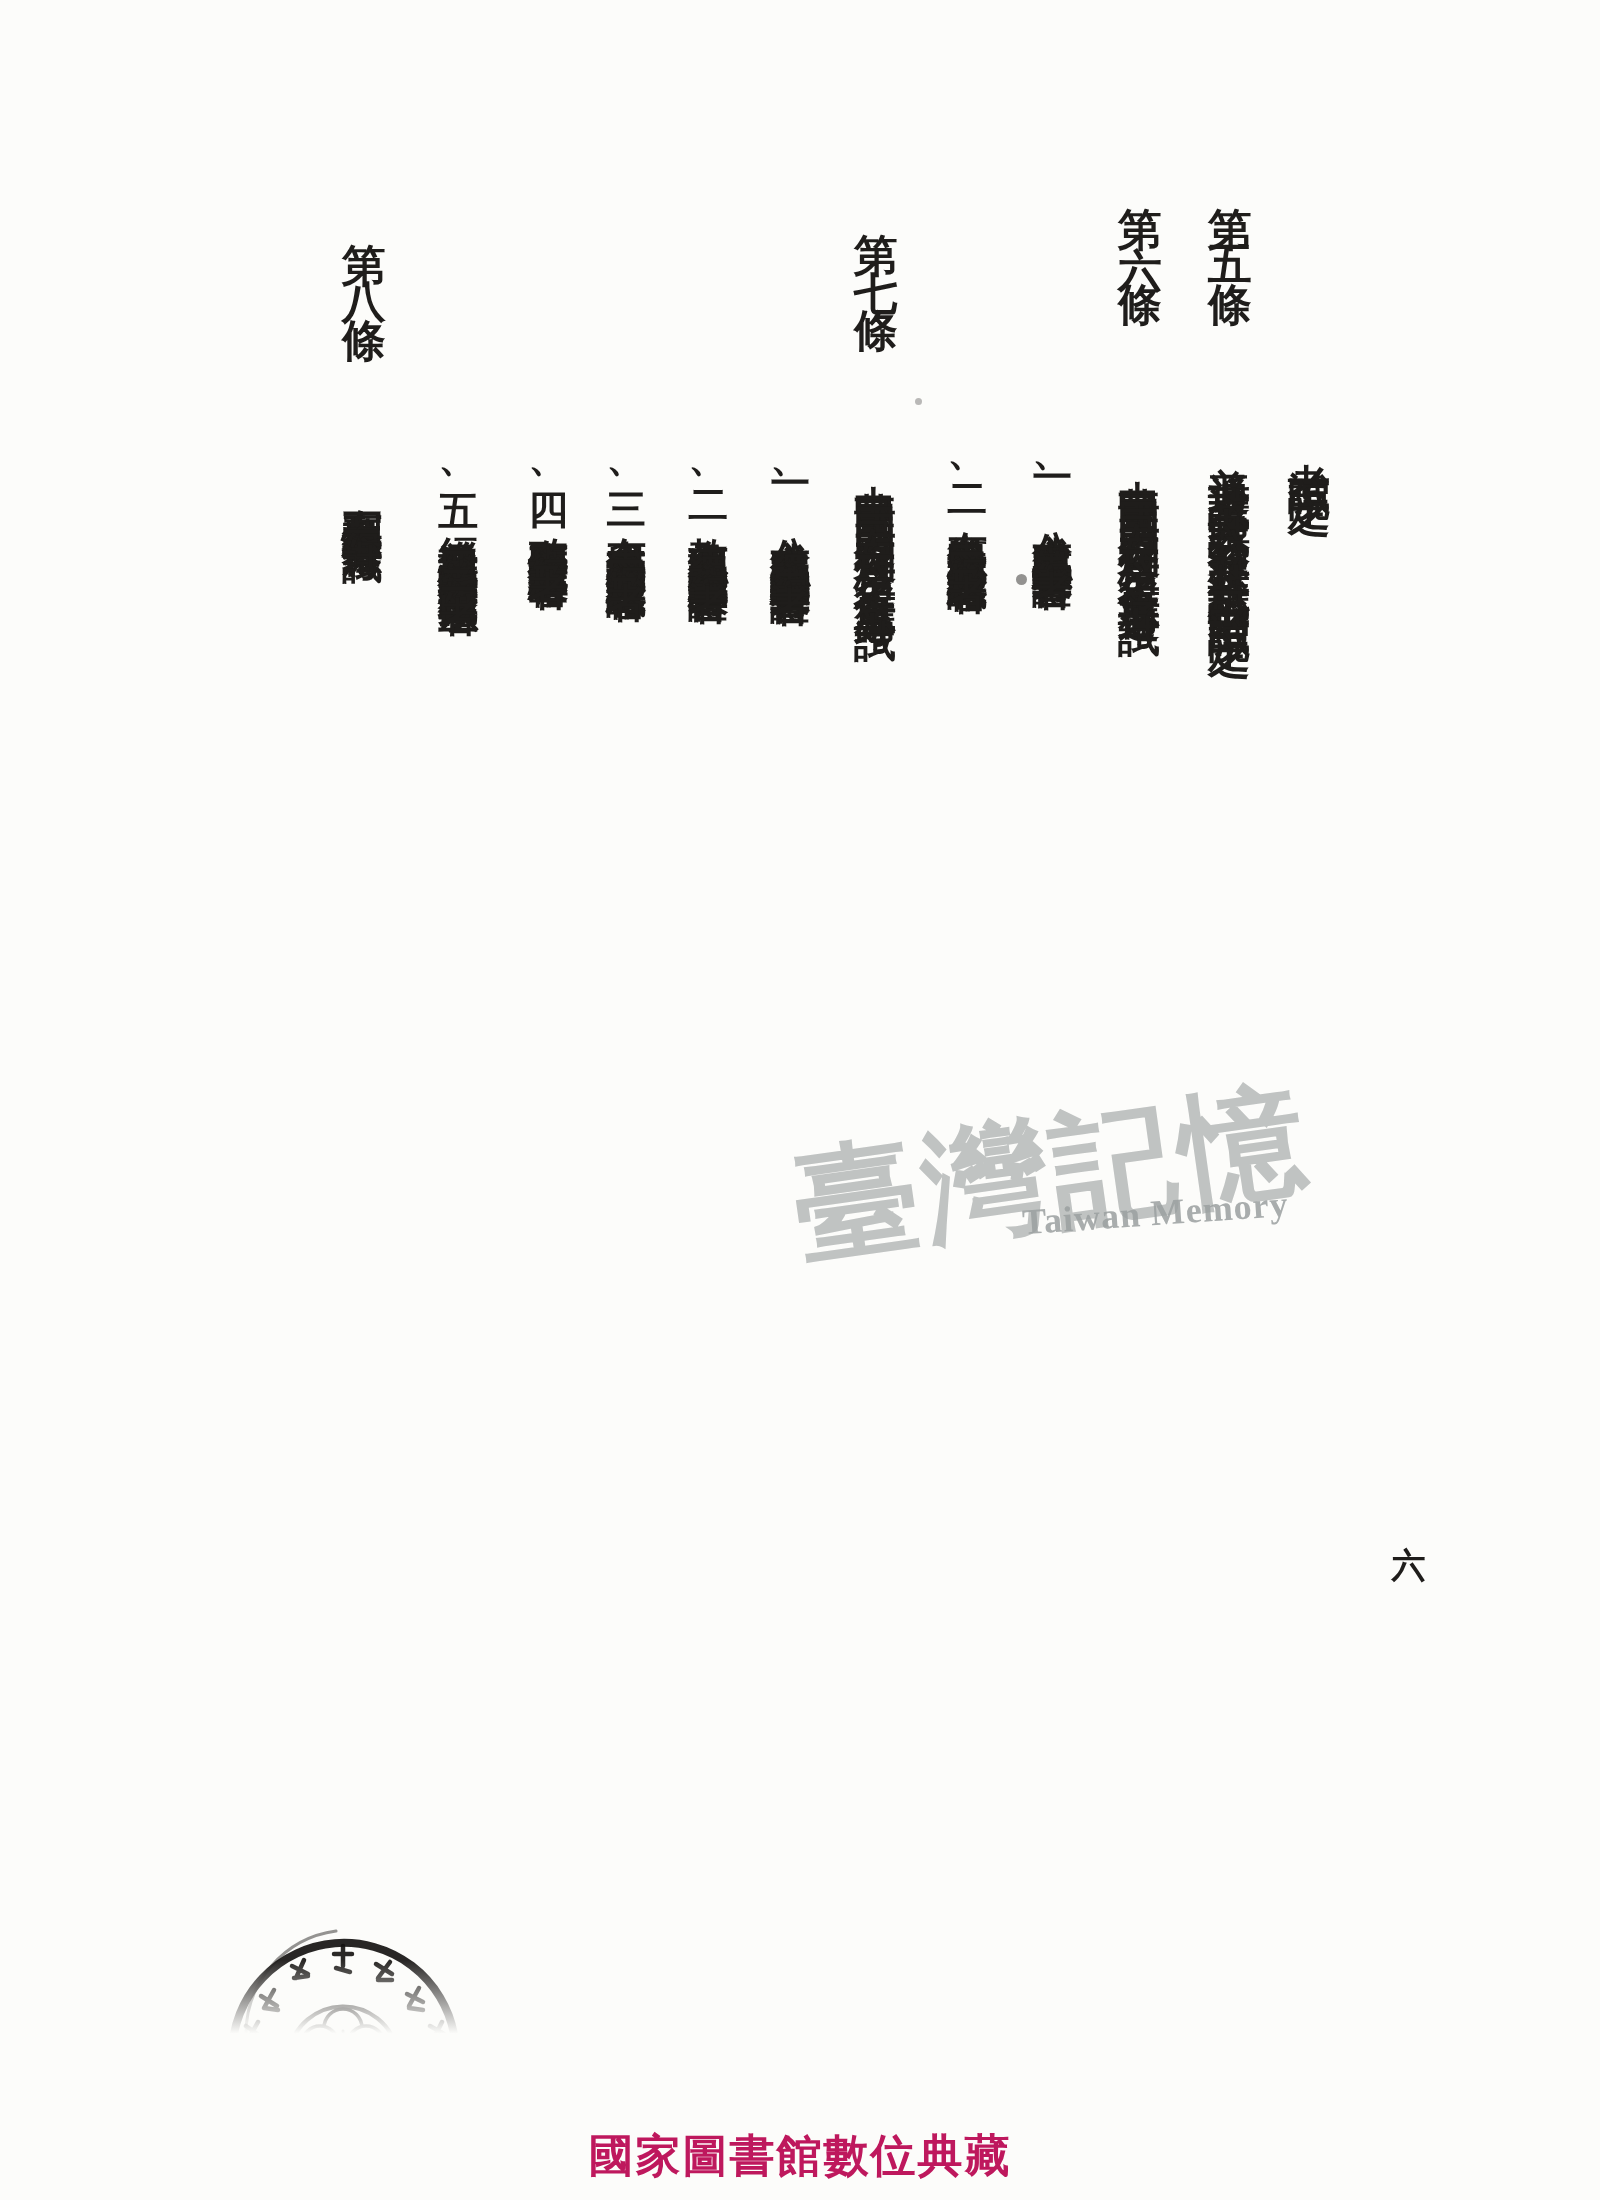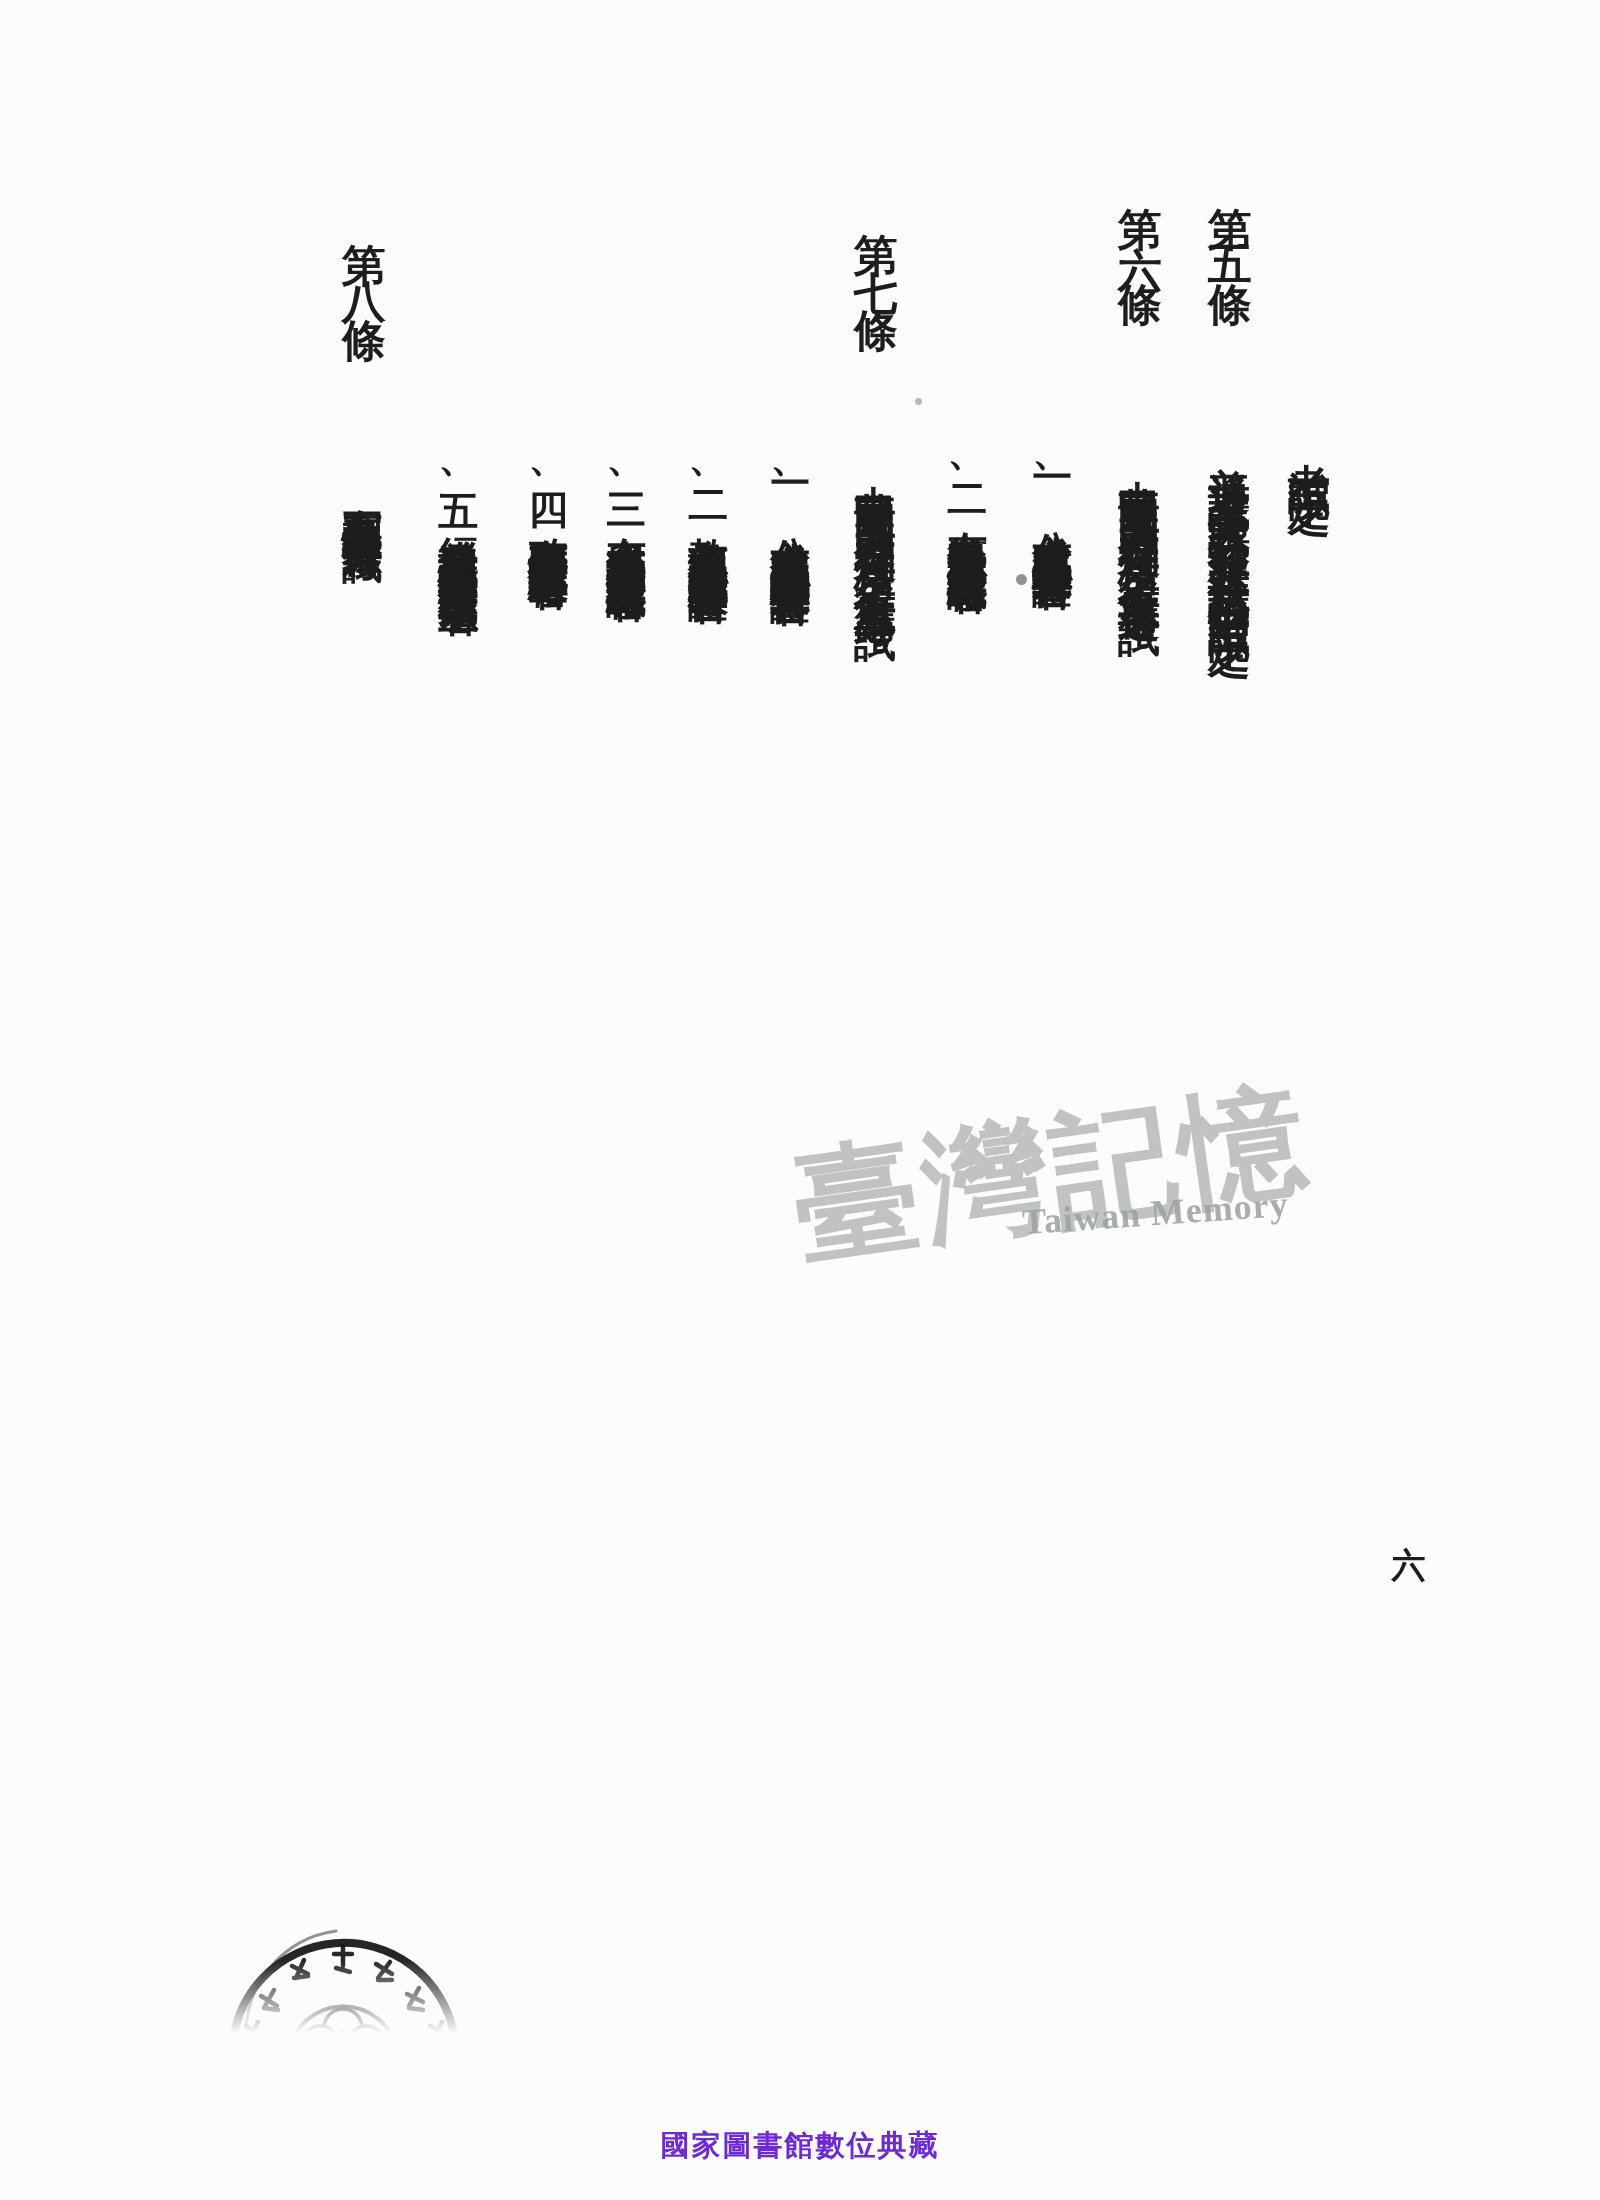--- a/index.html
+++ b/index.html
@@ -38,22 +38,22 @@
     position:absolute;left:1022px;top:1192px;
     transform:rotate(-4deg);
     font-size:36px;font-weight:bold;letter-spacing:1px;
     color:#9ba0a0;opacity:.85;white-space:nowrap;
     font-family:"Liberation Serif",serif;
   }
   
   .footer{
     position:absolute;left:540px;top:2126px;width:520px;
     text-align:center;
-    font-size:29px;letter-spacing:2px;font-weight:bold;
-    color:#6d28d9;
+    font-size:45px;letter-spacing:2px;font-weight:bold;
+    color:#be185d;
     font-family:"Liberation Sans","DejaVu Sans",sans-serif;
   }
   .seal{position:absolute;left:216px;top:1884px;width:252px;height:170px;}
   .speck{position:absolute;background:#3c3a38;border-radius:50%;opacity:.55;}
 </style>
 </head>
 <body>
 
 <div class="sheet">
 

